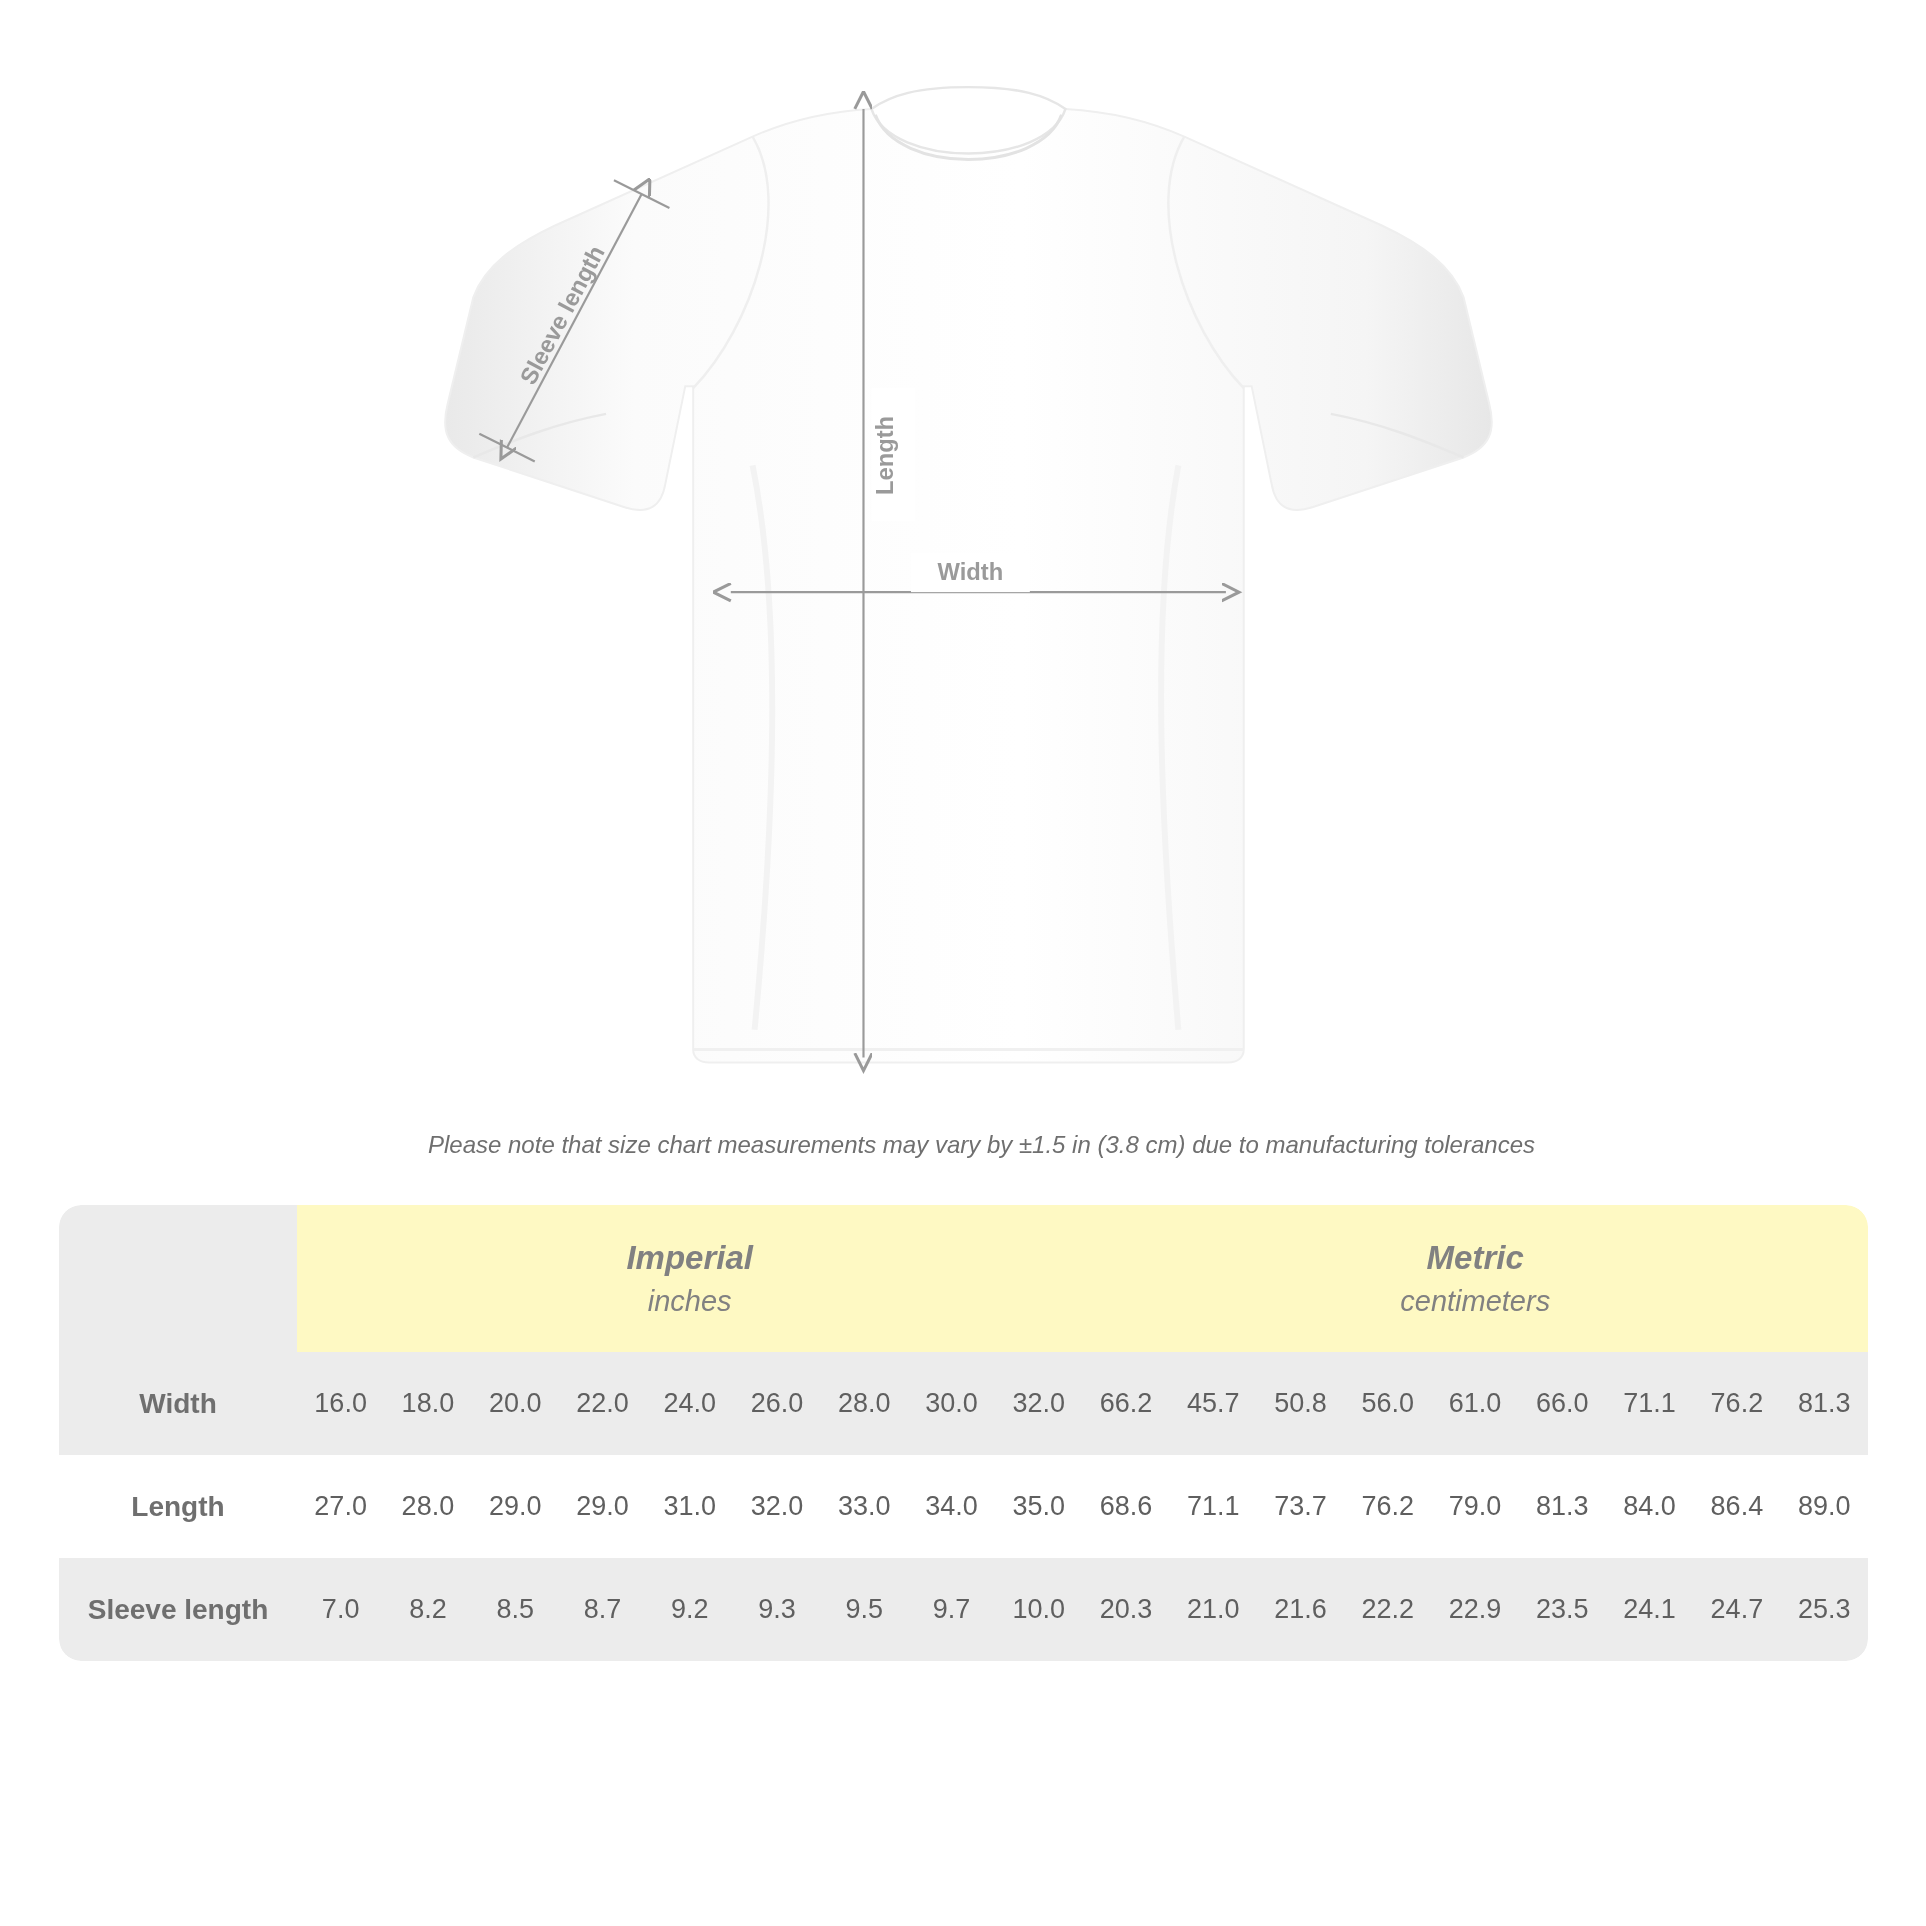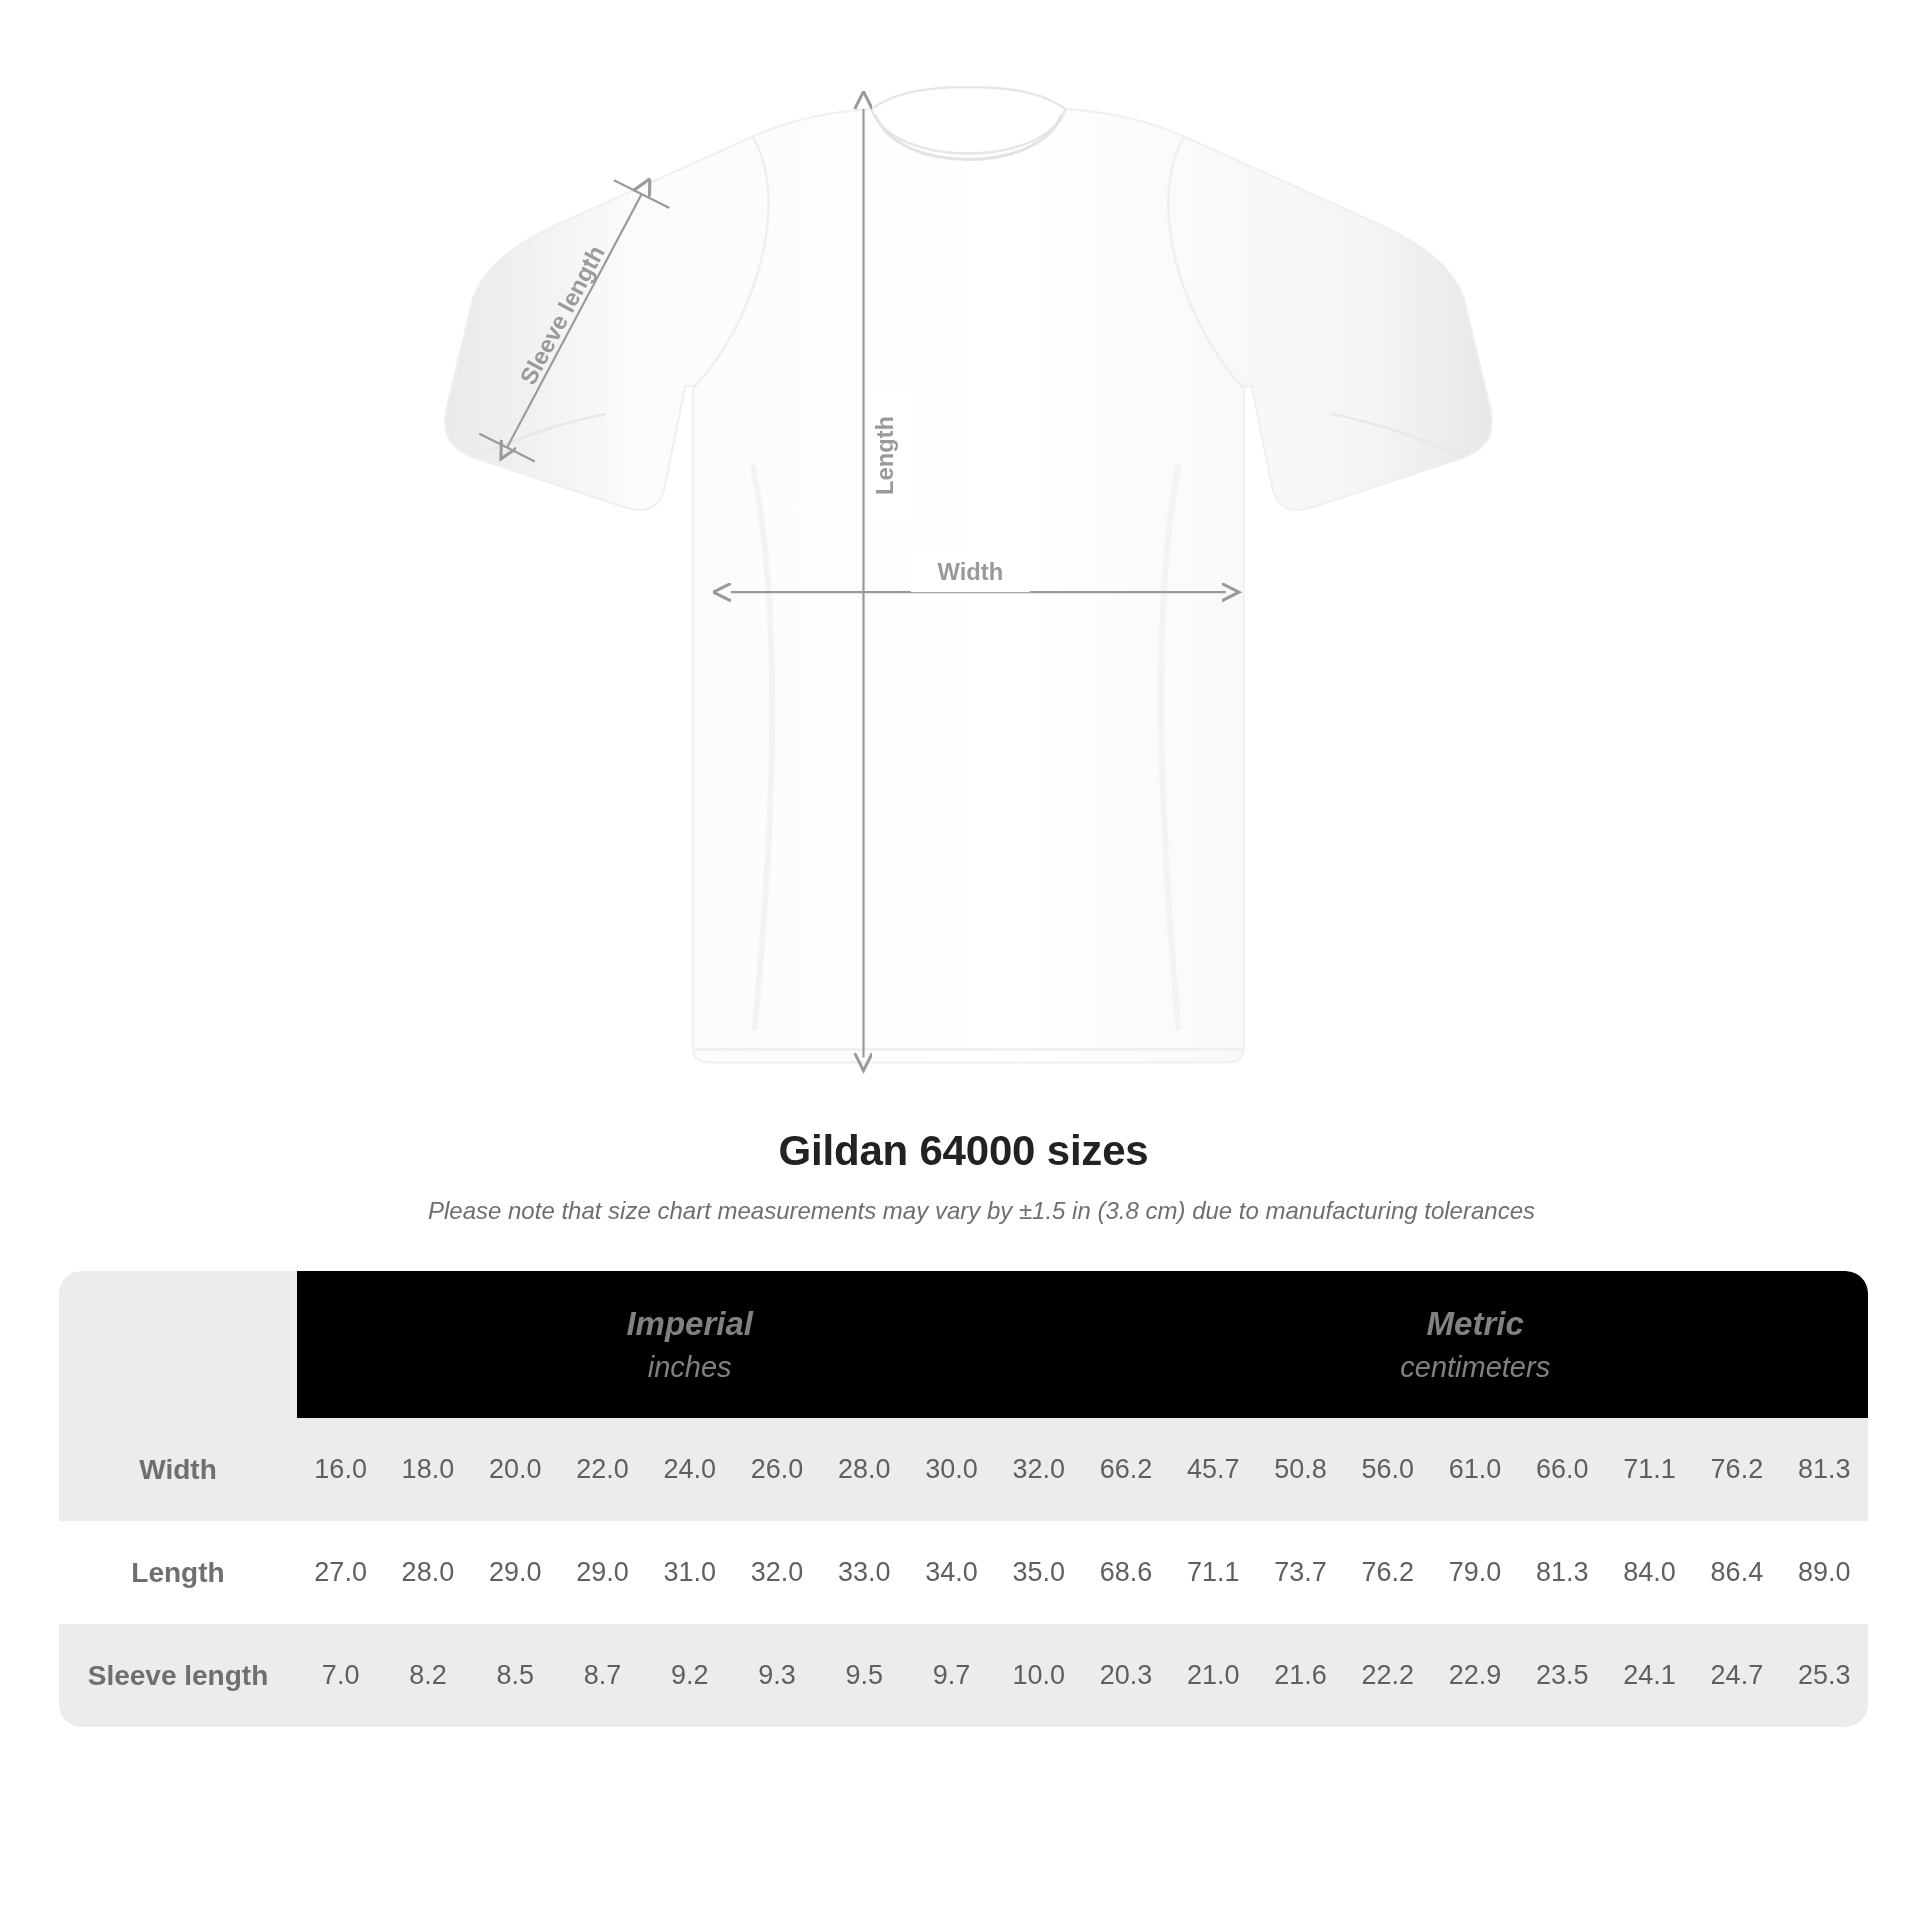--- a/index.html
+++ b/index.html
@@ -63,21 +63,21 @@
     width: 100%;
     border-collapse: collapse;
     table-layout: fixed;
   }
   table.size-table td, table.size-table th {
     padding: 0;
     margin: 0;
   }
 
   .unit-row td {
-    background: #000000;
+    background: #fef9c3;
     height: 147px;
     text-align: center;
     vertical-align: middle;
   }
   .unit-row td.blank { background: #ececec; }
   .unit-name {
     font-size: 33px;
     font-weight: bold;
     font-style: italic;
     color: #818181;
@@ -235,21 +235,20 @@
         <rect x="920" y="558" width="120" height="40" fill="#ffffff"></rect>
         <text class="dim-text" x="980" y="586" text-anchor="middle">Width</text>
       </g>
       <g>
         <text class="dim-text" x="575" y="322" text-anchor="middle" transform="rotate(-62 575 322)">Sleeve length</text>
       </g>
     </svg>
   </div>
 
   <div class="title-block">
-    <h1 class="chart-title">Gildan 64000 sizes</h1>
     <div class="chart-note">Please note that size chart measurements may vary by ±1.5 in (3.8 cm) due to manufacturing tolerances</div>
   </div>
 
   <div class="table-wrap">
     <table class="size-table">
       <colgroup id="colgroup-holder">
           <col class="col-label">
           <col>
           <col>
           <col>

